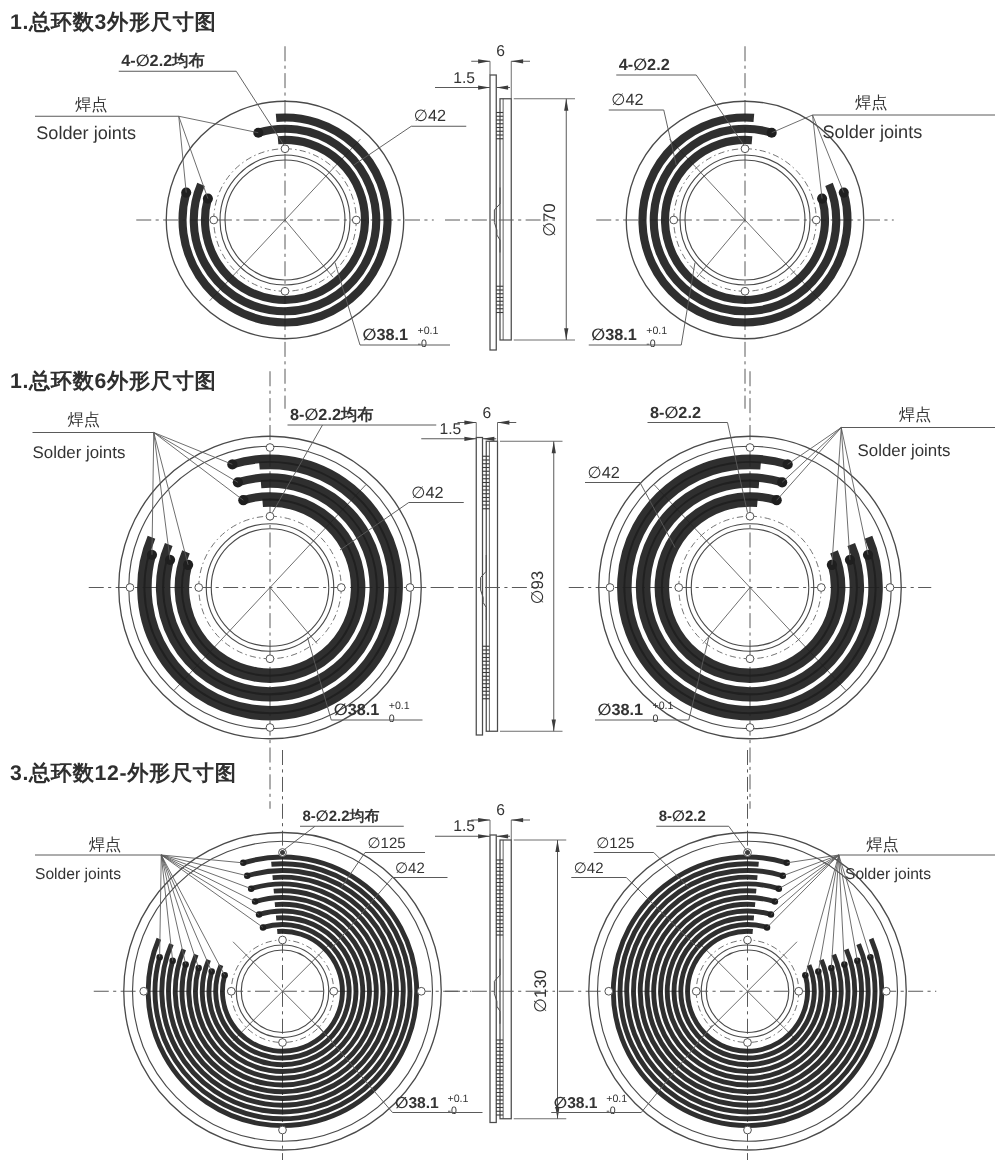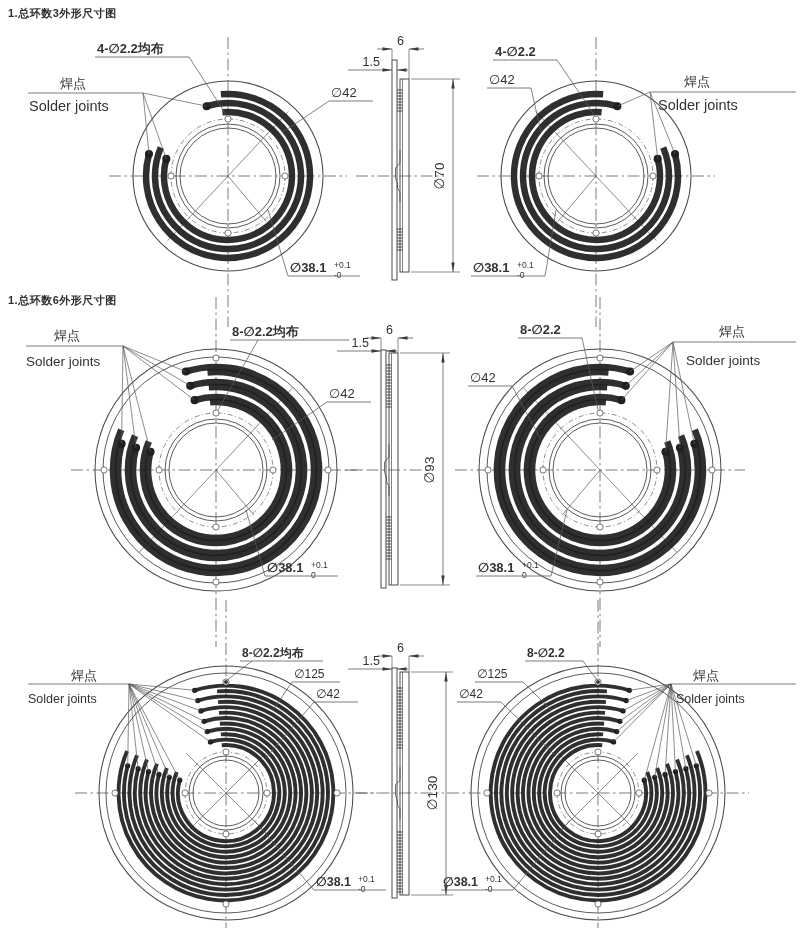--- a/index.html
+++ b/index.html
@@ -1,29 +1,30 @@
 <!DOCTYPE html>
 <html><head>
 <meta charset="utf-8">
 <style>
   html,body{margin:0;padding:0;background:#fff;}
   #page{position:relative;width:800px;height:928px;background:#ffffff;overflow:hidden;
         font-family:"Liberation Sans","DejaVu Sans",sans-serif;}
-  .sec-title{position:absolute;left:8px;font-size:11px;font-weight:600;color:#2f2f2f;
+  .sec-title{position:absolute;left:8px;font-size:17px;font-weight:600;color:#2f2f2f;
              letter-spacing:0.5px;white-space:nowrap;}
   #t1{top:6px;} #t2{top:293px;} #t3{top:607px;}
   svg{position:absolute;left:0;top:0;}
   svg text{font-family:"Liberation Sans","DejaVu Sans",sans-serif;fill:#333;}
 </style>
 </head>
 <body>
 
 <div id="page">
   <div class="sec-title" id="t1">1.总环数3外形尺寸图</div>
   <div class="sec-title" id="t2">1.总环数6外形尺寸图</div>
+  <div class="sec-title" id="t3">3.总环数12-外形尺寸图</div>
   <svg id="cad" width="800" height="928" viewBox="0 0 800 928">
       <g>
         <line x1="109" y1="176" x2="347" y2="176" stroke="#5a5a5a" stroke-width="0.8" stroke-dasharray="12 3.5 2.5 3.5"></line>
         <line x1="228" y1="37" x2="228" y2="327" stroke="#5a5a5a" stroke-width="0.8" stroke-dasharray="12 3.5 2.5 3.5"></line>
         <line x1="288.25455511152177" y1="111.38490046194629" x2="167.7454448884782" y2="240.6150995380537" stroke="#5a5a5a" stroke-width="0.7" stroke-dasharray="none"></line>
         <line x1="228" y1="176" x2="266.43869905925504" y2="221.80945769851488" stroke="#5a5a5a" stroke-width="0.7" stroke-dasharray="none"></line>
         <circle cx="228" cy="176" r="95" fill="none" stroke="#4a4a4a" stroke-width="1.05" stroke-dasharray="none"></circle>
         <circle cx="228" cy="176" r="48" fill="none" stroke="#4a4a4a" stroke-width="0.9" stroke-dasharray="none"></circle>
         <circle cx="228" cy="176" r="52" fill="none" stroke="#4a4a4a" stroke-width="0.9" stroke-dasharray="none"></circle>
         <circle cx="228" cy="176" r="57" fill="none" stroke="#5f5f5f" stroke-width="0.7" stroke-dasharray="5 2.5 1.2 2.5"></circle>

